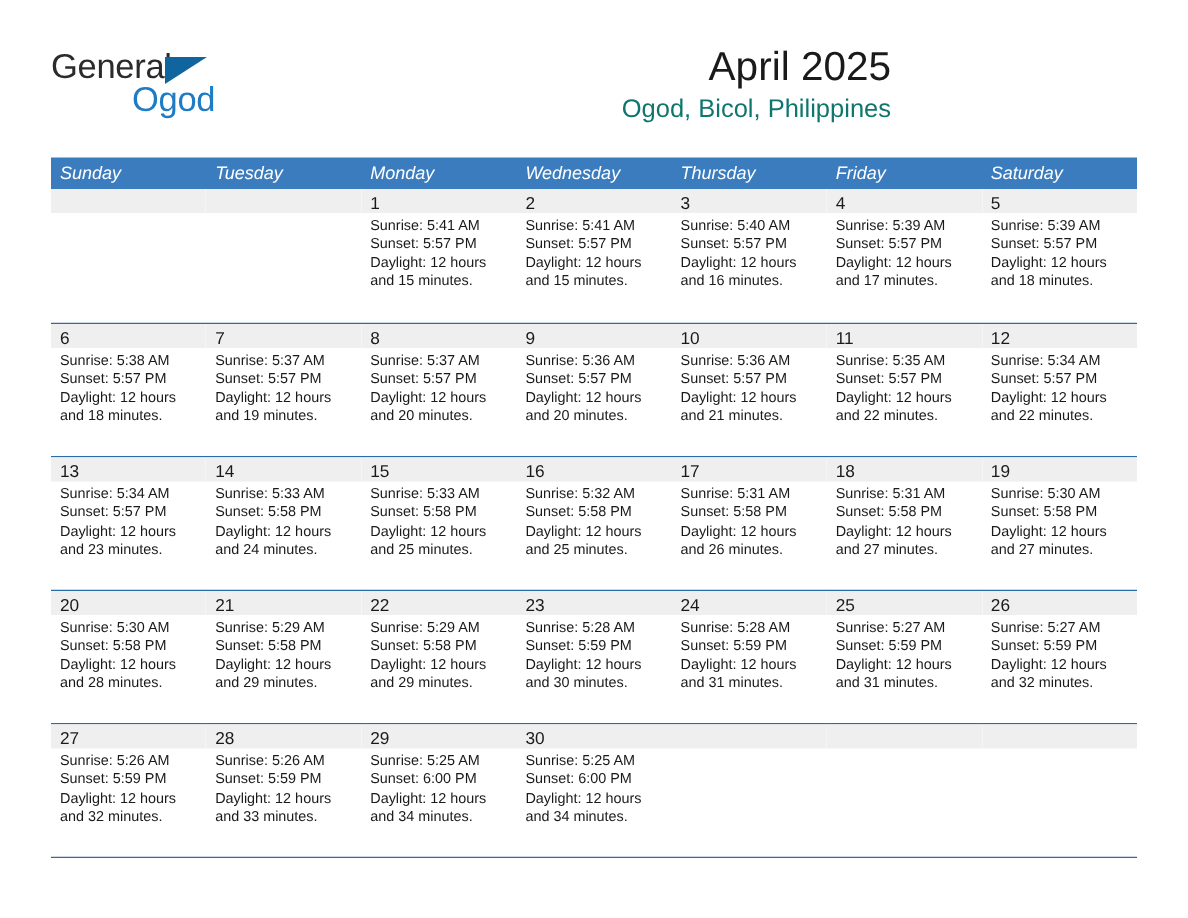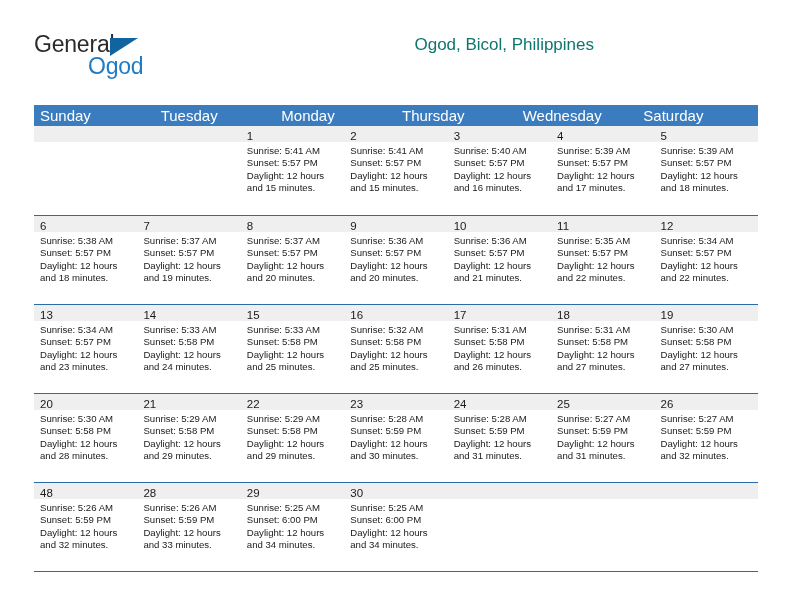--- a/index.html
+++ b/index.html
@@ -91,26 +91,27 @@
     width: 724px;
   }
   .weekday-row {
     display: flex;
     background: #3a7cbe;
     height: 21px;
   }
   .weekday {
     flex: 1 1 0;
     color: #ffffff;
-    font-size: 15px;
+    font-size: 12px;
     line-height: 21px;
     padding-left: 6px;
     box-sizing: border-box;
     white-space: nowrap;
     overflow: hidden;
+    font-style: italic;
   }
   .week-row {
     display: flex;
     border-top: 1.4px solid #2a6ca9;
     height: 89px;
     box-sizing: border-box;
   }
   .week-row.first {
     border-top: none;
   }
@@ -152,32 +153,34 @@
 
   <div class="header">
 
     <div class="brand">
       <span class="brand-general">General</span>
       <span class="brand-triangle"></span>
       <span class="brand-blue">Ogod</span>
     </div>
 
     <div class="title-block">
+      <div class="cal-title">April 2025</div>
       <div class="cal-subtitle">Ogod, Bicol, Philippines</div>
     </div>
 
   </div>
 
   <div class="calendar">
     <div class="weekday-row" id="weekday-row">
         <div class="weekday">Sunday</div>
         <div class="weekday">Tuesday</div>
         <div class="weekday">Monday</div>
+        <div class="weekday">Wednesday</div>
         <div class="weekday">Thursday</div>
-        <div class="weekday">Wednesday</div>
+        <div class="weekday">Friday</div>
         <div class="weekday">Saturday</div>
       </div>
     <div id="weeks-container">
         <div class="week-row first">
           <div class="day-cell">
             <div class="day-number-band"><span class="day-number"></span></div>
           </div>
           <div class="day-cell">
             <div class="day-number-band"><span class="day-number"></span></div>
           </div>
@@ -417,21 +420,21 @@
             <div class="day-info">
               <div>Sunrise: 5:27 AM</div>
               <div>Sunset: 5:59 PM</div>
               <div>Daylight: 12 hours</div>
               <div>and 32 minutes.</div>
             </div>
           </div>
         </div>
         <div class="week-row">
           <div class="day-cell">
-            <div class="day-number-band"><span class="day-number">48</span></div>
+            <div class="day-number-band"><span class="day-number">27</span></div>
             <div class="day-info">
               <div>Sunrise: 5:26 AM</div>
               <div>Sunset: 5:59 PM</div>
               <div>Daylight: 12 hours</div>
               <div>and 32 minutes.</div>
             </div>
           </div>
           <div class="day-cell">
             <div class="day-number-band"><span class="day-number">28</span></div>
             <div class="day-info">

